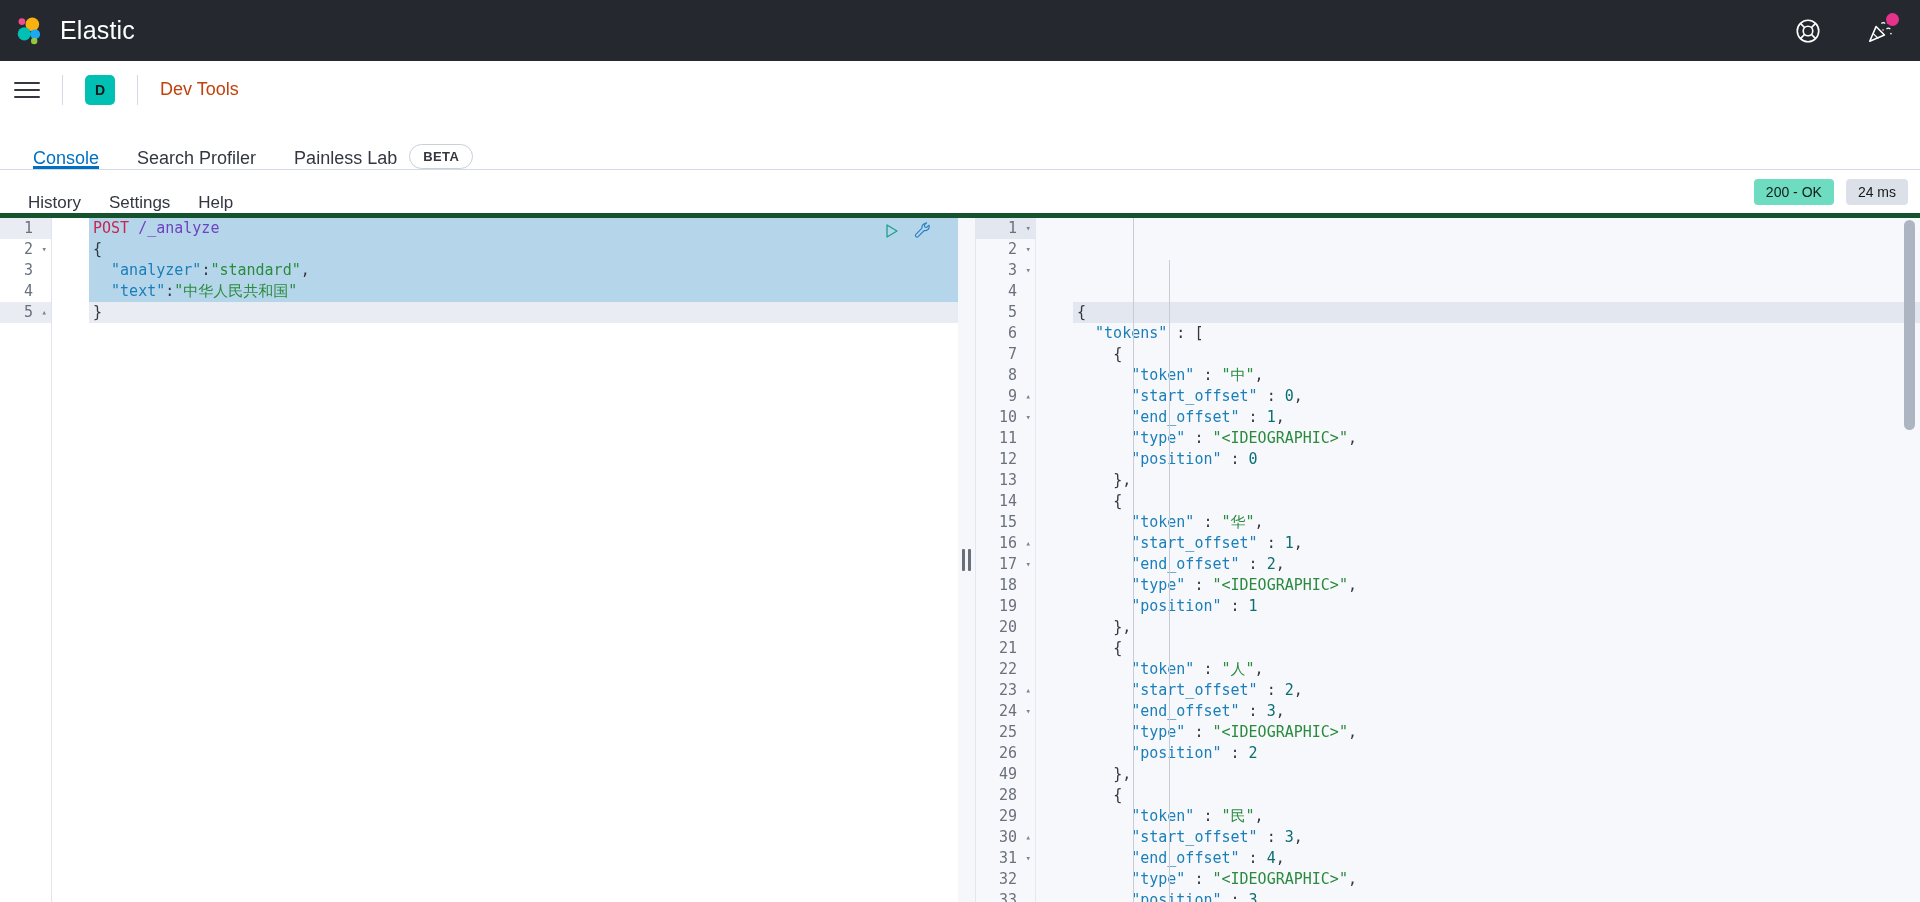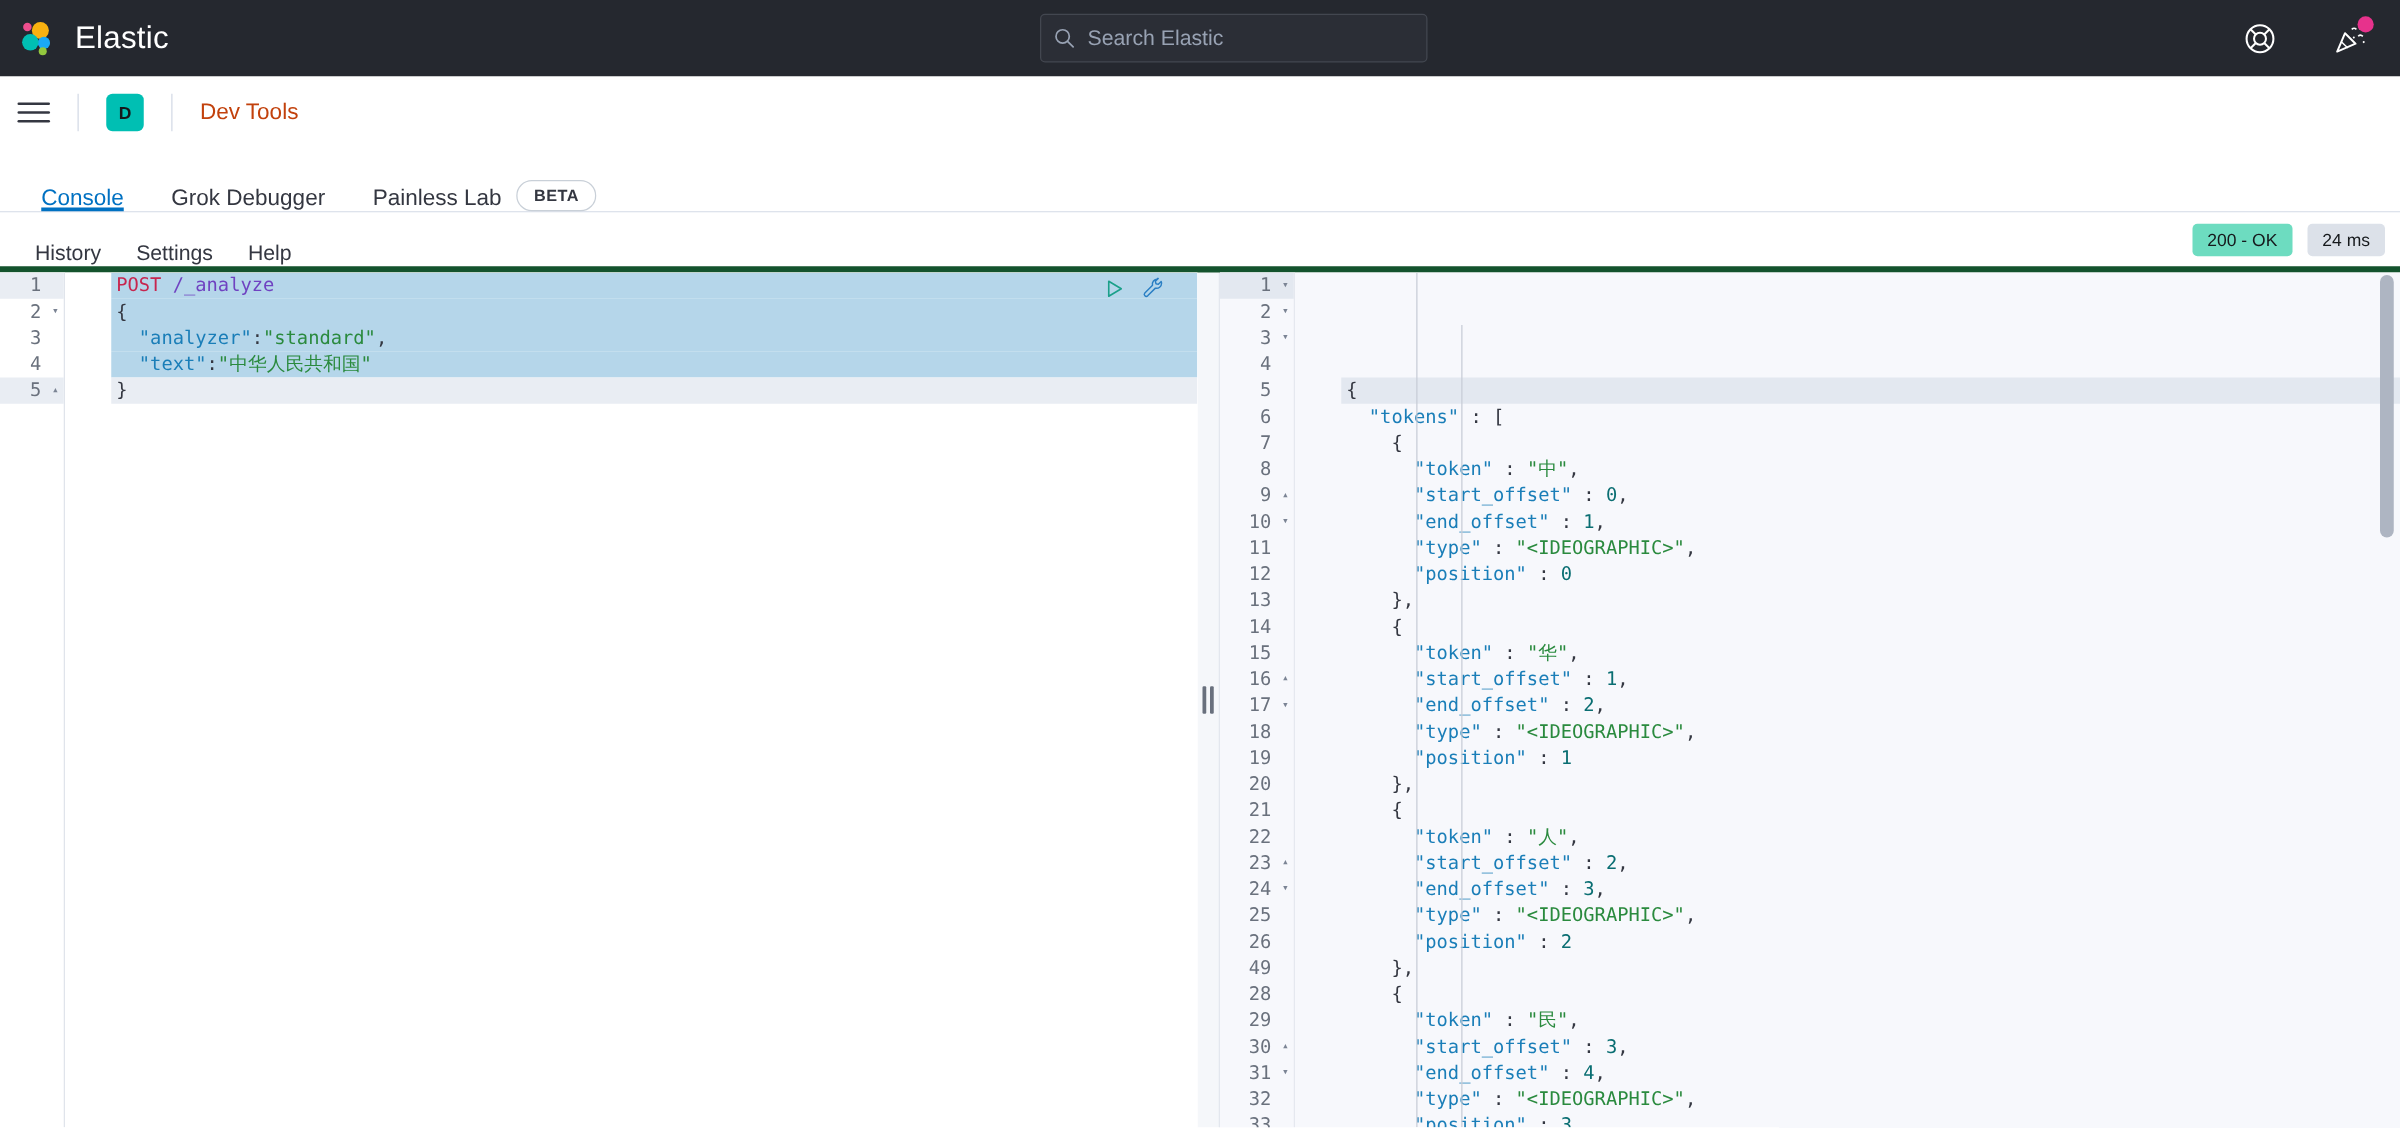--- a/index.html
+++ b/index.html
@@ -228,27 +228,20 @@
     <svg class="elastic-logo" viewBox="0 0 36 36">
       <circle cx="21.5" cy="11" r="7.2" fill="#f9b110"></circle>
       <circle cx="10.5" cy="8" r="3.6" fill="#ee4e8e"></circle>
       <circle cx="24.5" cy="21.5" r="5.2" fill="#1ba9f5"></circle>
       <circle cx="13" cy="21" r="7" fill="#00bfb3"></circle>
       <circle cx="23.5" cy="28.5" r="3.4" fill="#93c83e"></circle>
     </svg>
     <span class="brand-name">Elastic</span>
   </div>
 
-  <div class="global-search">
-    <svg width="17" height="17" viewBox="0 0 16 16">
-      <circle cx="6.7" cy="6.7" r="5" fill="none" stroke="#98a2b3" stroke-width="1.3"></circle>
-      <line x1="10.4" y1="10.4" x2="14.6" y2="14.6" stroke="#98a2b3" stroke-width="1.3" stroke-linecap="round"></line>
-    </svg>
-    <span class="ph">Search Elastic</span>
-  </div>
 
   <div class="top-icons">
     <div class="top-icon">
       <svg width="28" height="28" viewBox="0 0 24 24" fill="none" stroke="#ffffff" stroke-width="1.4">
         <circle cx="12" cy="12" r="9.2"></circle>
         <circle cx="12" cy="12" r="4.1"></circle>
         <line x1="5.5" y1="5.5" x2="9.1" y2="9.1"></line>
         <line x1="14.9" y1="14.9" x2="18.5" y2="18.5"></line>
         <line x1="18.5" y1="5.5" x2="14.9" y2="9.1"></line>
         <line x1="9.1" y1="14.9" x2="5.5" y2="18.5"></line>
@@ -279,21 +272,21 @@
   <div class="space-avatar">D</div>
   <div class="bc-sep"></div>
   <div class="bc-title">Dev Tools</div>
 </div>
 
 <div class="tabs-row" id="tabs-row">
     <div class="tab active">
       <span>Console</span>
     </div>
     <div class="tab">
-      <span>Grok Debugger</span>
+      <span>Search Profiler</span>
     </div>
     <div class="tab">
       <span>Painless Lab</span>
       <span class="beta-pill">BETA</span>
     </div>
   </div>
 
 <div class="console-toolbar">
   <div class="ct-link">History</div>
   <div class="ct-link">Settings</div>

